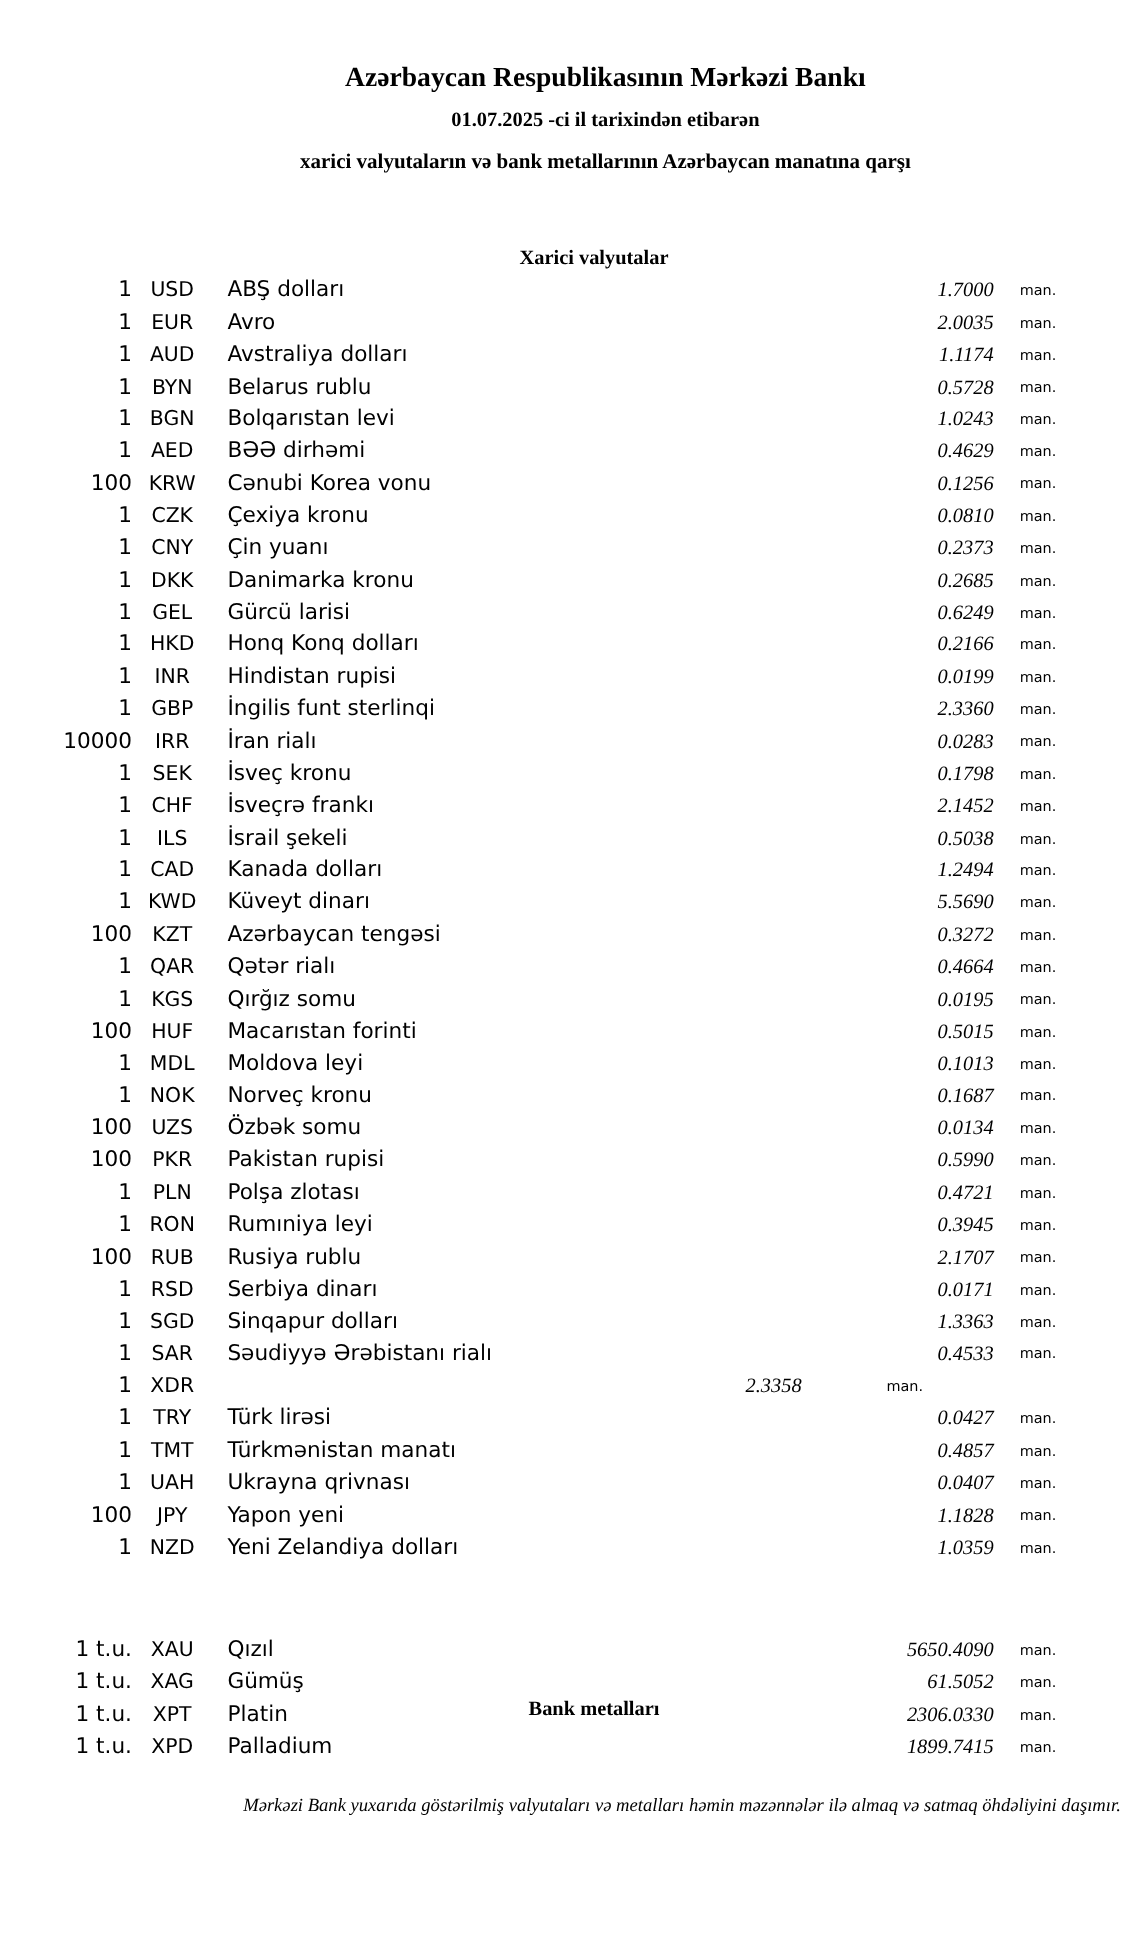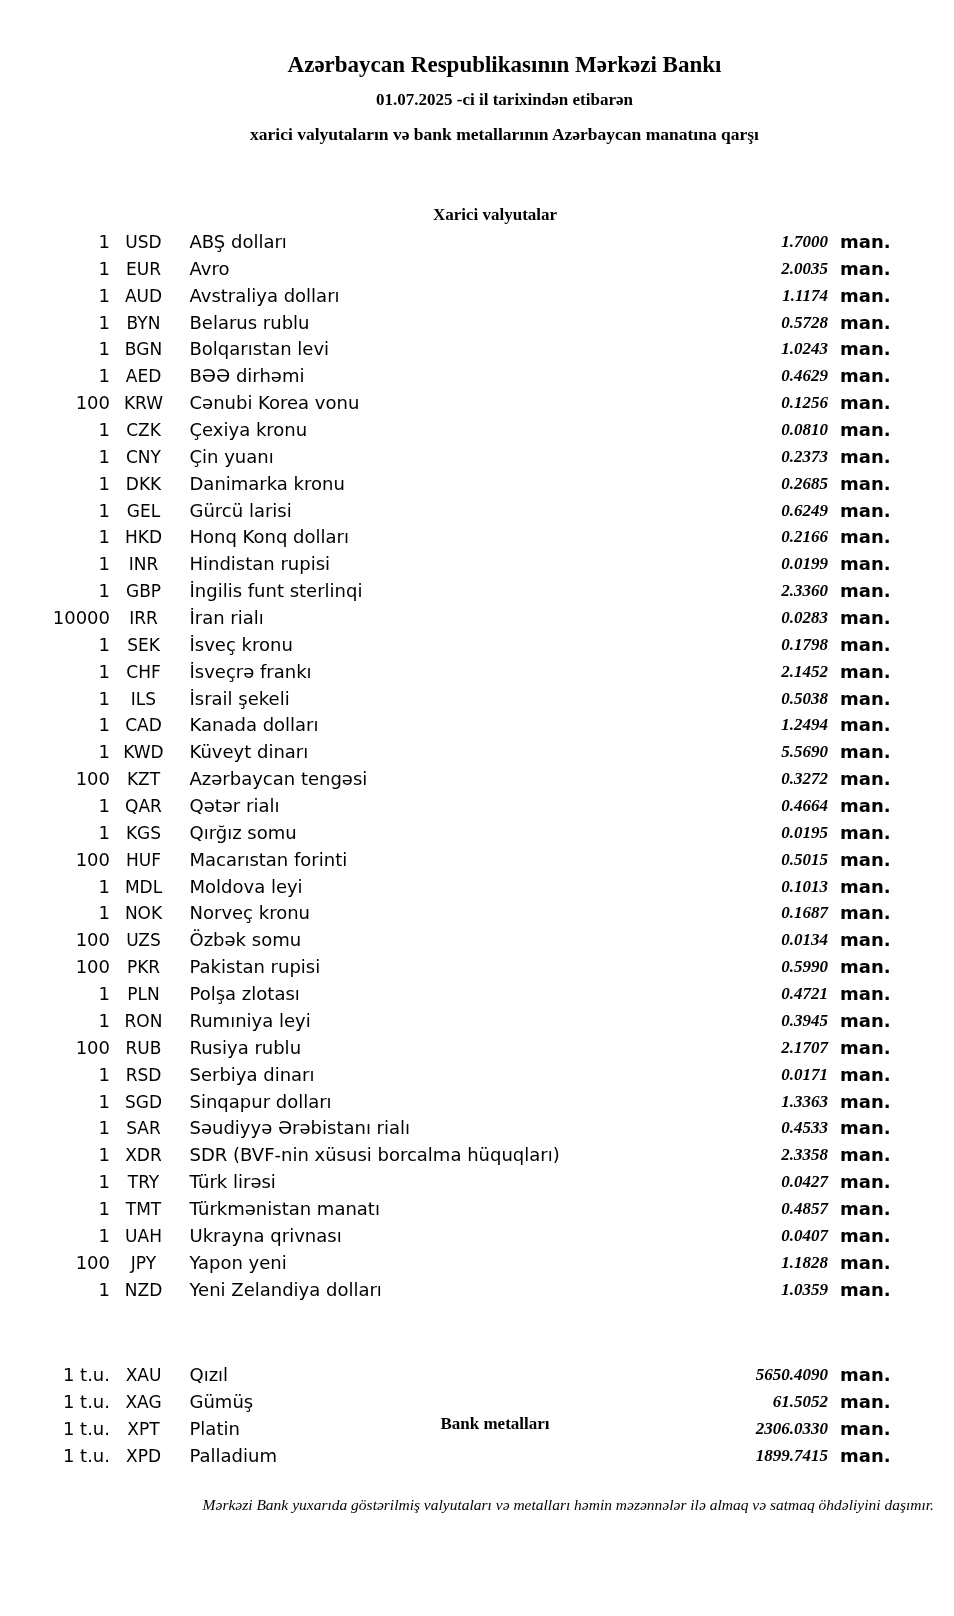--- a/index.html
+++ b/index.html
@@ -57,25 +57,25 @@
     line-height: 26.87px;
     white-space: nowrap;
   }
   .cell        { overflow: visible; }
   .cell.amount { text-align: right;  font-size: 18px; }
   .cell.code   { text-align: center; font-size: 17px; }
   .cell.name   { text-align: left;   font-size: 18px; padding-left: 0.5px; margin-left: 12px; }
   .cell.rate   {
     text-align: right;
     font-family: "Liberation Serif", serif;
-    font-weight: bold;
+    font-weight: normal;
     font-style: italic;
     font-size: 17px;
   }
-  .cell.unit   { text-align: right; font-size: 18px; padding-left: 12px; font-weight: bold; }
+  .cell.unit   { text-align: center; font-size: 12px; padding-left: 12px; }
   
   .footer {
     position: absolute;
     top: 1493px;
     left: 0;
     width: 100%;
     box-sizing: border-box;
     padding-right: 20px;
     text-align: right;
     font-family: "Liberation Serif", serif;
@@ -367,21 +367,20 @@
         <span class="cell amount">1</span>
         <span class="cell code">SAR</span>
         <span class="cell name">Səudiyyə Ərəbistanı rialı</span>
         <span class="cell rate">0.4533</span>
         <span class="cell unit">man.</span>
       </div>
 
       <div class="row">
         <span class="cell amount">1</span>
         <span class="cell code">XDR</span>
-        <span class="cell name">SDR (BVF-nin xüsusi borcalma hüquqları)</span>
         <span class="cell rate">2.3358</span>
         <span class="cell unit">man.</span>
       </div>
 
       <div class="row">
         <span class="cell amount">1</span>
         <span class="cell code">TRY</span>
         <span class="cell name">Türk lirəsi</span>
         <span class="cell rate">0.0427</span>
         <span class="cell unit">man.</span>

